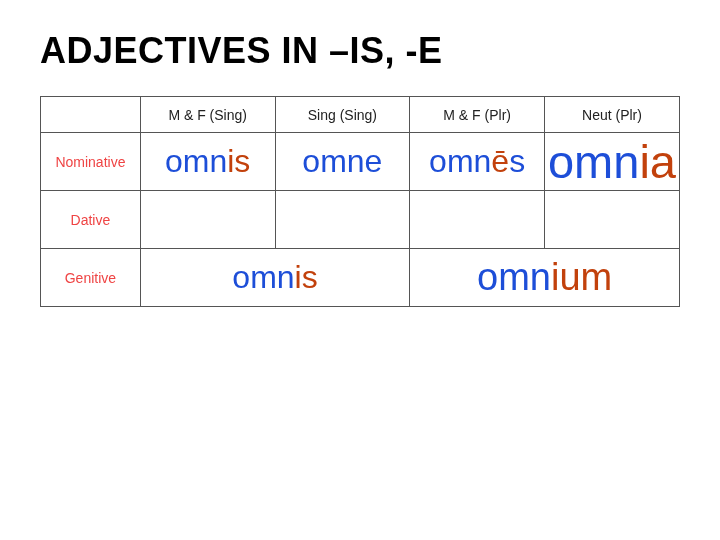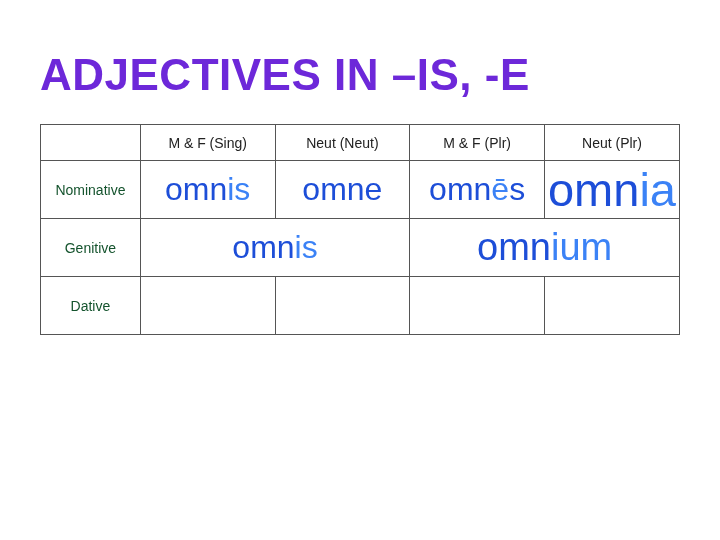--- a/index.html
+++ b/index.html
@@ -10,26 +10,25 @@
       width: 720px;
       height: 540px;
       overflow: hidden;
       display: flex;
       flex-direction: column;
       align-items: flex-start;
       padding: 30px 40px 20px 40px;
     }
 
     .page-title {
-      font-size: 44px;
+      font-size: 36px;
       font-weight: bold;
-      color: #6d28d9;
+      color: #000000;
       margin-bottom: 24px;
       letter-spacing: 0.5px;
-      margin-top: 20px;
     }
 
     .declension-table {
       border-collapse: collapse;
       width: 640px;
     }
 
     .declension-table td,
     .declension-table th {
       border: 1px solid #555;
@@ -45,21 +44,21 @@
       padding: 6px 10px;
       font-weight: normal;
       height: 36px;
       margin-left: 44px;
     }
 
     
     .row-label {
       text-align: left;
       font-size: 14px;
-      color: #14532d;
+      color: #ef4444;
       padding: 4px 8px;
       width: 100px;
       font-weight: normal;
     }
 
     
     .data-cell {
       width: 135px;
       height: 58px;
     }
@@ -73,21 +72,21 @@
       font-size: 32px;
       color: #222;
     }
 
     .latin-text-large {
       font-size: 47px;
       color: #222;
     }
 
     
-    .red { color: #3b82f6; }
+    .red { color: #c2410c; }
     .black { color: #1d4ed8; }
 
     
     .span-sing { font-size: 32px; color: #222; }
     .span-plr  { font-size: 38px; color: #222; }
 
     .top-left-empty {
       width: 100px;
       border: 1px solid #555;
     }
@@ -96,21 +95,21 @@
 <body>
 
 <h1 class="page-title">ADJECTIVES IN –IS, -E</h1>
 
 <table class="declension-table">
 
   <tbody>
       <tr class="header-row">
     <td class="top-left-empty"></td>
     <td>M &amp; F (Sing)</td>
-    <td>Neut (Neut)</td>
+    <td>Sing (Sing)</td>
     <td>M &amp; F (Plr)</td>
     <td>Neut (Plr)</td>
   </tr>
 
   <tr class="nominative-row">
     <td class="row-label">Nominative</td>
     <td class="data-cell">
       <span class="latin-text">
         <span class="black">omn</span><span class="red">is</span>
       </span>
@@ -126,36 +125,36 @@
       </span>
     </td>
     <td class="data-cell">
       <span class="latin-text-large">
         <span class="black">omn</span><span class="red">ia</span>
       </span>
     </td>
   </tr>
 
   <tr>
+    <td class="row-label">Dative</td>
+    <td class="data-cell"></td>
+    <td class="data-cell"></td>
+    <td class="data-cell"></td>
+    <td class="data-cell"></td>
+  </tr>
+
+  <tr>
     <td class="row-label">Genitive</td>
     <td colspan="2" class="data-cell" style="width:270px;">
       <span class="span-sing">
         <span class="black">omn</span><span class="red">is</span>
       </span>
     </td>
     <td colspan="2" class="data-cell" style="width:270px;">
       <span class="span-plr">
         <span class="black">omn</span><span class="red">ium</span>
       </span>
     </td>
   </tr>
 
-  <tr>
-    <td class="row-label">Dative</td>
-    <td class="data-cell"></td>
-    <td class="data-cell"></td>
-    <td class="data-cell"></td>
-    <td class="data-cell"></td>
-  </tr>
-
 
 </tbody>
   </table>
 
 </body></html>

